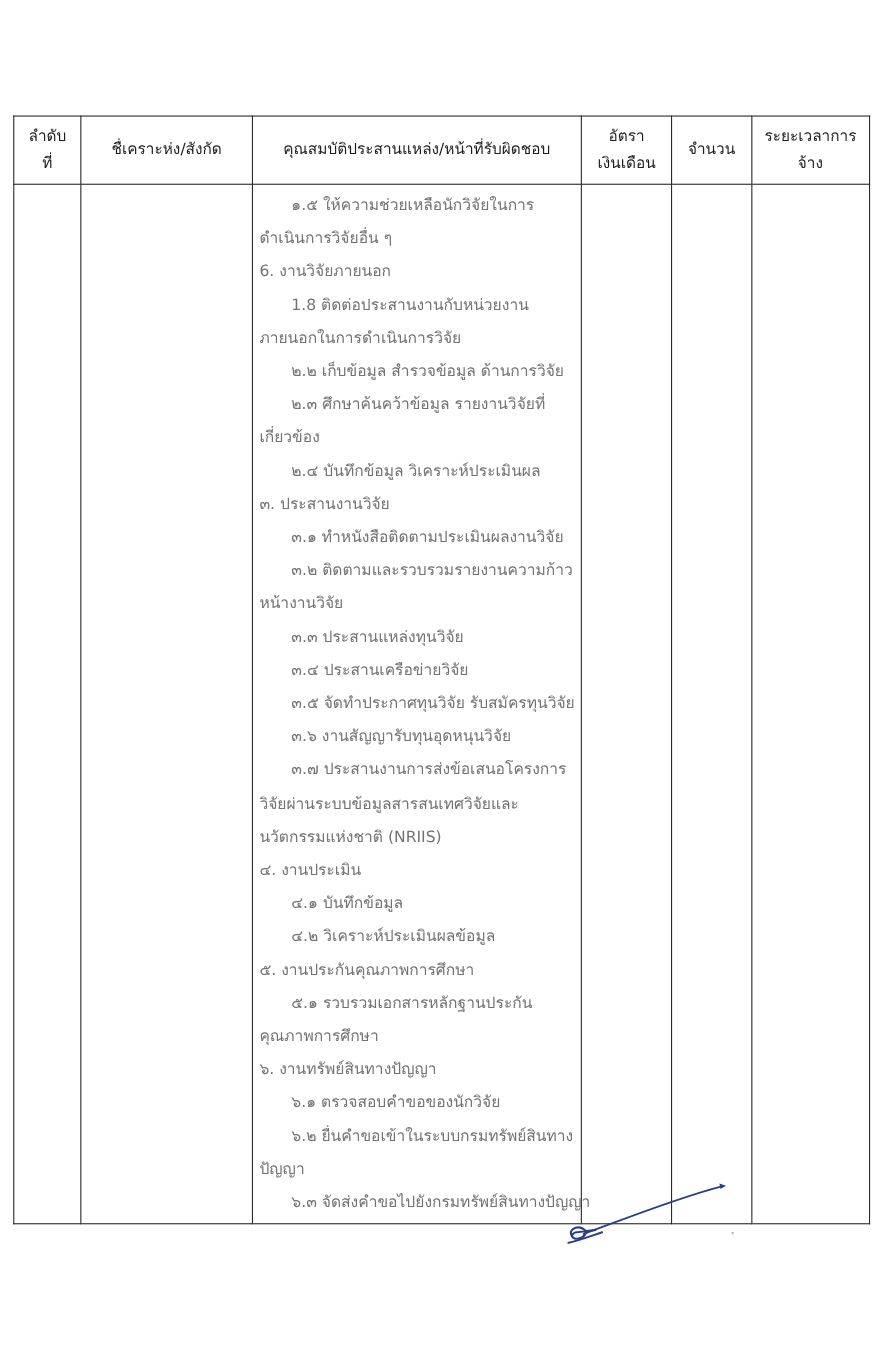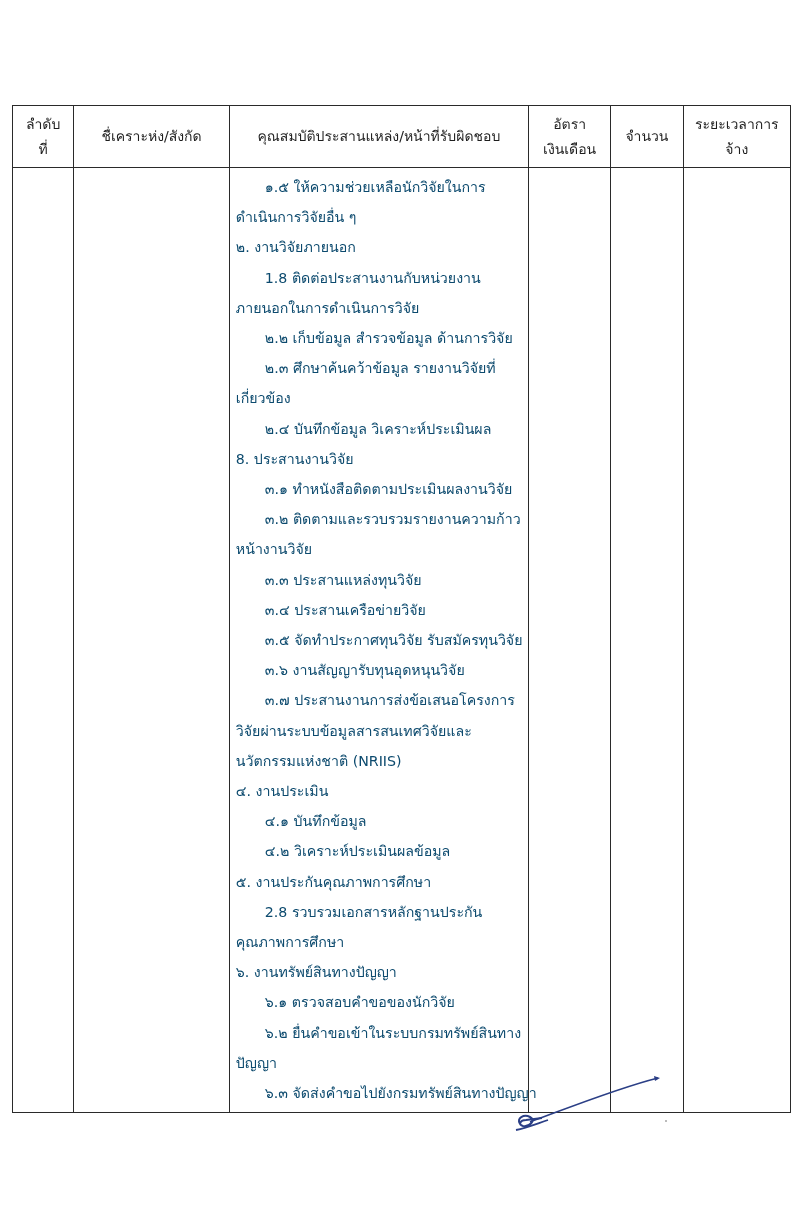--- a/index.html
+++ b/index.html
@@ -7,21 +7,21 @@
          font-family: "DejaVu Sans", "Liberation Sans", sans-serif; color: #1a1a1a; }
   .page { position: absolute; left: 0; top: 0; width: 800px; height: 1223px; }
   table.doc { position: absolute; left: 12px; top: 105px; width: 779px;
               border-collapse: collapse; table-layout: fixed; }
   table.doc td, table.doc th { border: 1.6px solid #2a2a2a; padding: 0; vertical-align: top; }
   table.doc th { height: 61px; font-weight: normal; font-size: 14px; line-height: 25px;
                  text-align: center; vertical-align: middle; color: #1e1e1e; }
   .c1 { width: 61px; } .c2 { width: 155px; } .c3 { width: 298px; }
   .c4 { width: 82px; } .c5 { width: 72px; } .c6 { width: 107px; }
   .body-row td { height: 944px; }
-  .duties { padding: 4px 6px 0 6px; font-size: 14.2px; line-height: 30.2px; color: #0c4a6e; }
+  .duties { padding: 4px 6px 0 6px; font-size: 14.2px; line-height: 30.2px; color: #737373; }
   .line { white-space: nowrap; }
   .ind { padding-left: 29px; }
   .sig { position: absolute; left: 508px; top: 1070px; width: 160px; height: 70px; }
   .dot { position: absolute; left: 665px; top: 1120px; width: 2px; height: 2px; background: #bbb; }
 </style>
 </head>
 <body>
 
 <div class="page">
   <table class="doc">
@@ -59,43 +59,43 @@
       </tr>
     </thead>
     <tbody>
       <tr class="body-row">
         <td></td>
         <td></td>
         <td>
           <div class="duties" id="duties-list">
               <div class="line ind">๑.๕ ให้ความช่วยเหลือนักวิจัยในการ</div>
               <div class="line">ดำเนินการวิจัยอื่น ๆ</div>
-              <div class="line">๒. งานวิจัยภายนอก</div>
+              <div class="line">6. งานวิจัยภายนอก</div>
               <div class="line ind">1.8 ติดต่อประสานงานกับหน่วยงาน</div>
               <div class="line">ภายนอกในการดำเนินการวิจัย</div>
               <div class="line ind">๒.๒ เก็บข้อมูล สำรวจข้อมูล ด้านการวิจัย</div>
               <div class="line ind">๒.๓ ศึกษาค้นคว้าข้อมูล รายงานวิจัยที่</div>
               <div class="line">เกี่ยวข้อง</div>
               <div class="line ind">๒.๔ บันทึกข้อมูล วิเคราะห์ประเมินผล</div>
-              <div class="line">8. ประสานงานวิจัย</div>
+              <div class="line">๓. ประสานงานวิจัย</div>
               <div class="line ind">๓.๑ ทำหนังสือติดตามประเมินผลงานวิจัย</div>
               <div class="line ind">๓.๒ ติดตามและรวบรวมรายงานความก้าว</div>
               <div class="line">หน้างานวิจัย</div>
               <div class="line ind">๓.๓ ประสานแหล่งทุนวิจัย</div>
               <div class="line ind">๓.๔ ประสานเครือข่ายวิจัย</div>
               <div class="line ind">๓.๕ จัดทำประกาศทุนวิจัย รับสมัครทุนวิจัย</div>
               <div class="line ind">๓.๖ งานสัญญารับทุนอุดหนุนวิจัย</div>
               <div class="line ind">๓.๗ ประสานงานการส่งข้อเสนอโครงการ</div>
               <div class="line">วิจัยผ่านระบบข้อมูลสารสนเทศวิจัยและ</div>
               <div class="line">นวัตกรรมแห่งชาติ (NRIIS)</div>
               <div class="line">๔. งานประเมิน</div>
               <div class="line ind">๔.๑ บันทึกข้อมูล</div>
               <div class="line ind">๔.๒ วิเคราะห์ประเมินผลข้อมูล</div>
               <div class="line">๕. งานประกันคุณภาพการศึกษา</div>
-              <div class="line ind">2.8 รวบรวมเอกสารหลักฐานประกัน</div>
+              <div class="line ind">๕.๑ รวบรวมเอกสารหลักฐานประกัน</div>
               <div class="line">คุณภาพการศึกษา</div>
               <div class="line">๖. งานทรัพย์สินทางปัญญา</div>
               <div class="line ind">๖.๑ ตรวจสอบคำขอของนักวิจัย</div>
               <div class="line ind">๖.๒ ยื่นคำขอเข้าในระบบกรมทรัพย์สินทาง</div>
               <div class="line">ปัญญา</div>
               <div class="line ind">๖.๓ จัดส่งคำขอไปยังกรมทรัพย์สินทางปัญญา</div>
             </div>
         </td>
         <td></td>
         <td></td>

